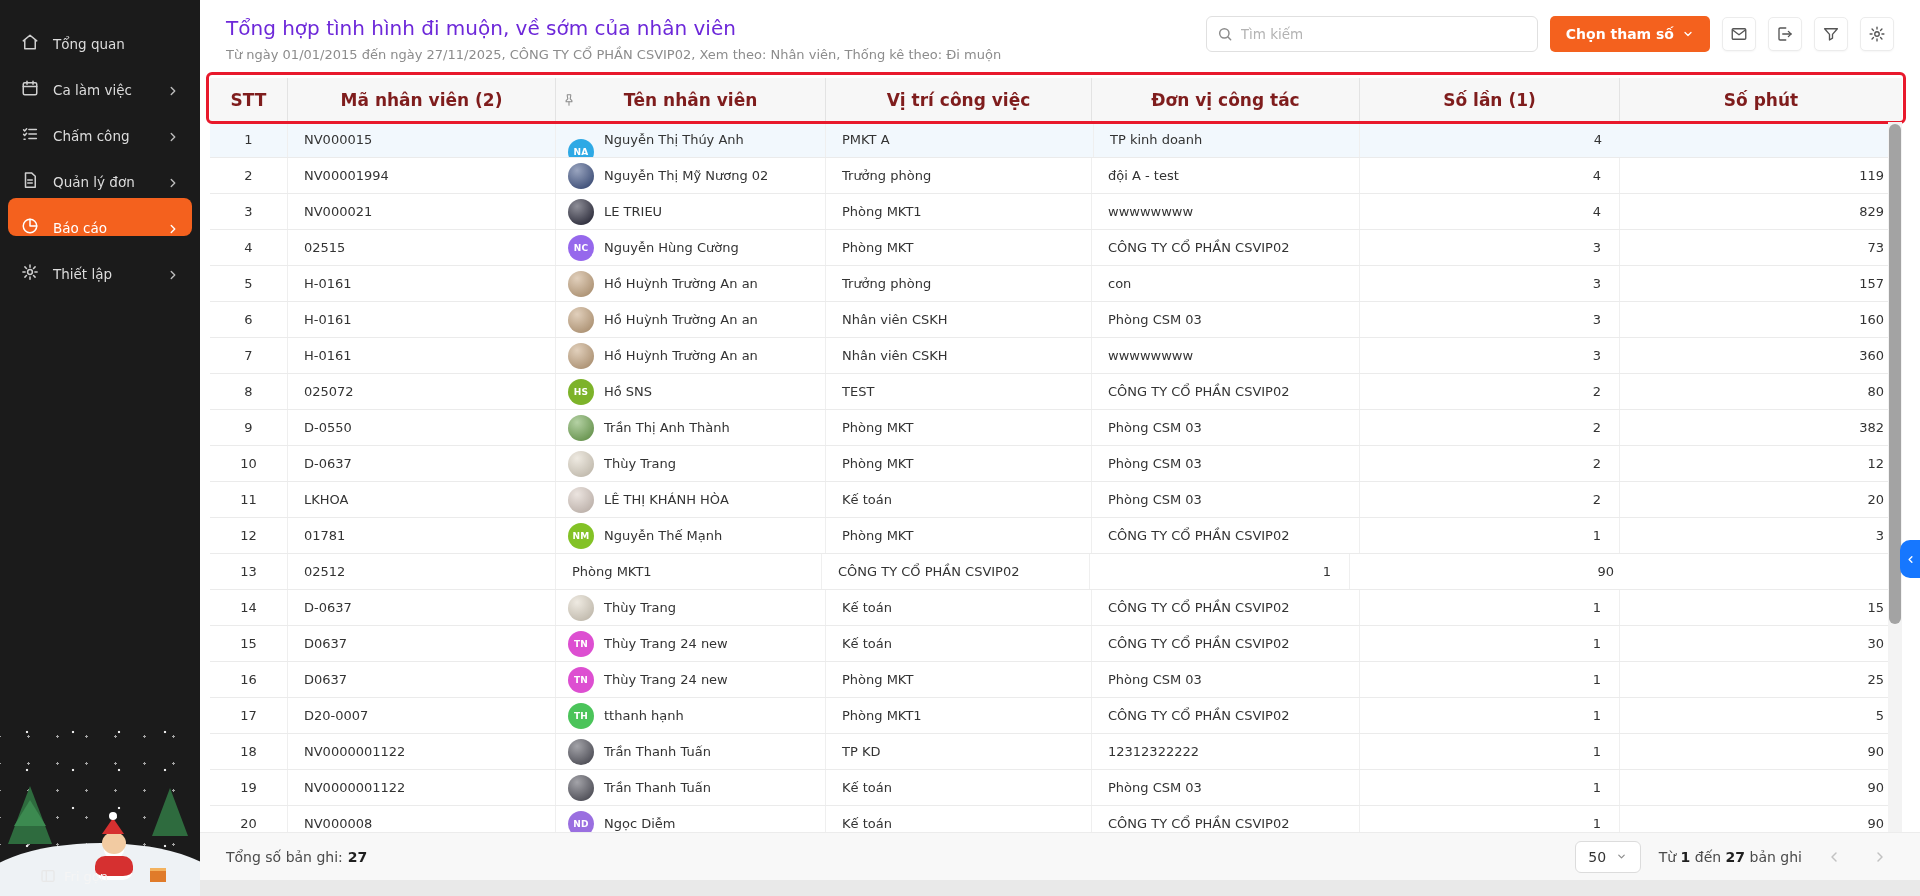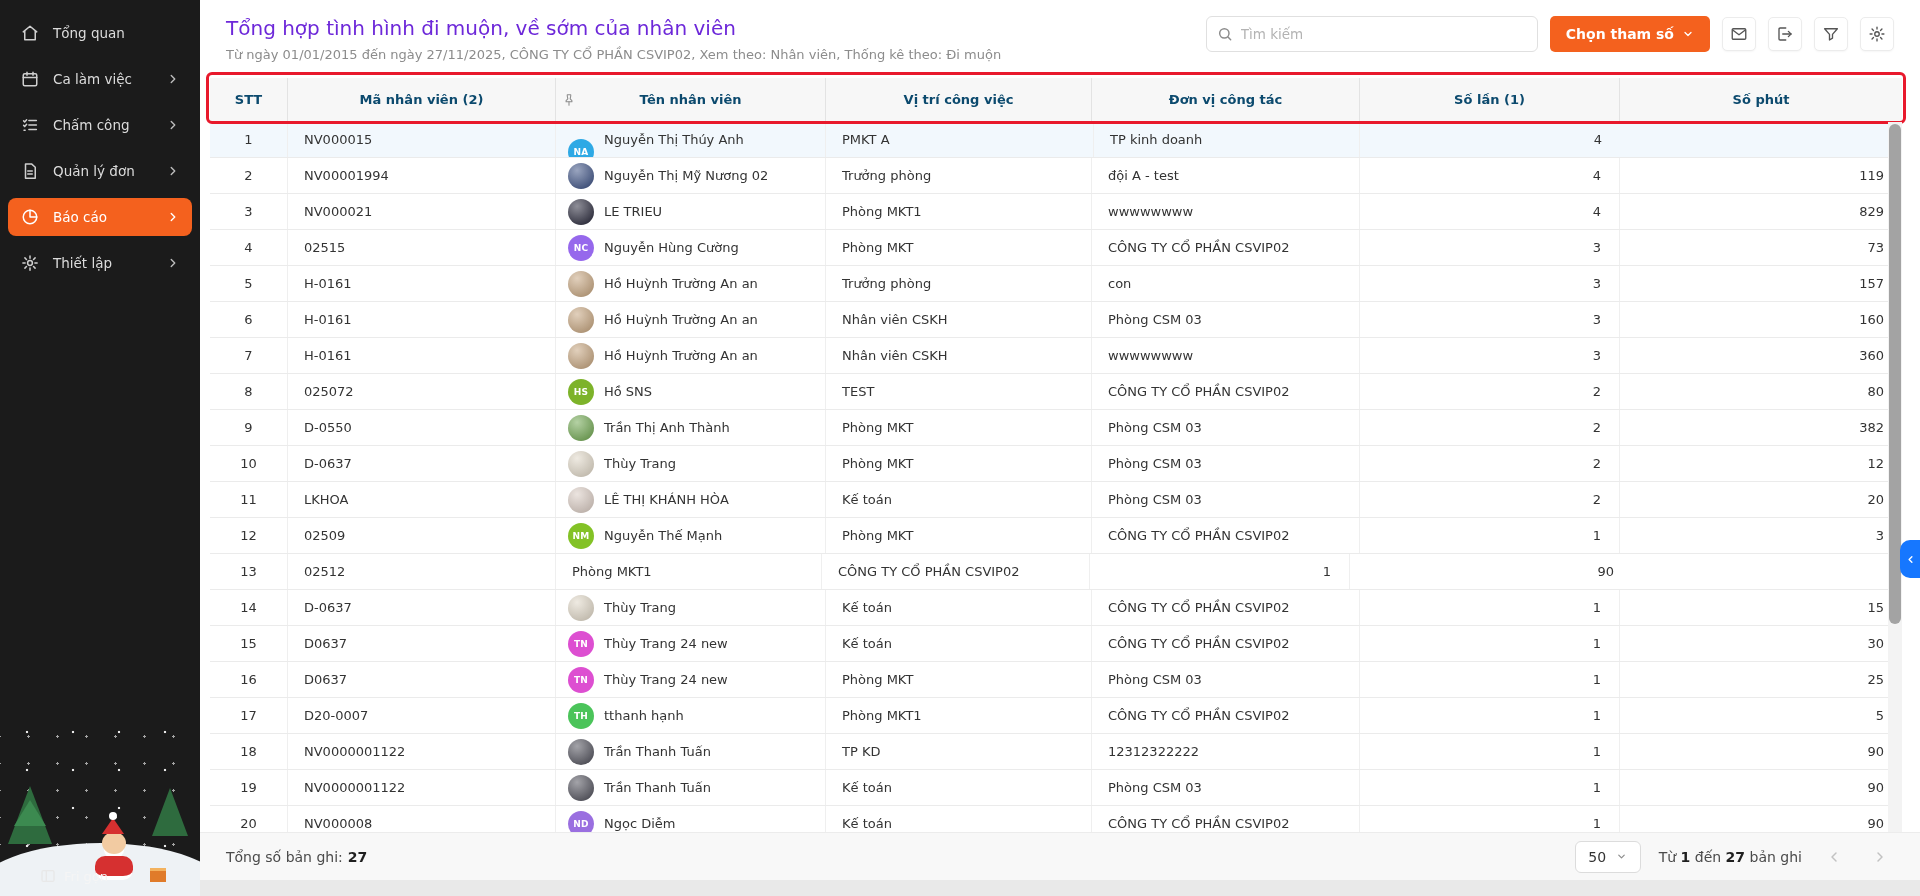--- a/index.html
+++ b/index.html
@@ -2,21 +2,21 @@
 <html><head>
 <meta charset="utf-8">
 <style>
   * { margin:0; padding:0; box-sizing:border-box; }
   html,body { width:1920px; height:896px; overflow:hidden;
     font-family:"DejaVu Sans","Liberation Sans",sans-serif; font-size:13px; color:#333; background:#e9e9e9; }
 
   
   .sidebar { position:absolute; left:0; top:0; width:200px; height:896px; background:#1b1b1b; z-index:30; overflow:hidden; }
   .menu { padding:14px 8px 0 8px; display:flex; flex-direction:column; gap:8px; }
-  .menu-item { display:flex; align-items:center; height:38px; padding:0 12px; border-radius:8px;
+  .menu-item { display:flex; align-items:flex-end; height:38px; padding:0 12px; border-radius:8px;
     color:#dcdcdc; cursor:pointer; }
   .menu-item .mi-icon { width:20px; height:20px; display:flex; align-items:center; justify-content:center; color:#cfcfcf; }
   .menu-item .mi-label { margin-left:13px; font-size:13.5px; flex:1; white-space:nowrap; }
   .menu-item .mi-chev { width:14px; height:14px; color:#bdbdbd; }
   .menu-item.active { background:#f4611e; color:#fff; }
   .menu-item.active .mi-icon, .menu-item.active .mi-chev { color:#fff; }
 
   
   .xmas { position:absolute; bottom:0; left:0; width:200px; height:185px; }
   .xmas .flakes { position:absolute; inset:0;
@@ -51,21 +51,21 @@
   .search-box { display:flex; align-items:center; width:332px; height:36px; border:1px solid #e0e0e0; border-radius:6px; background:#fff; padding:0 10px; }
   .search-box svg { color:#8c8c8c; flex:0 0 auto; }
   .search-box input { border:none; outline:none; margin-left:8px; width:100%; font-size:13.5px; font-family:inherit; color:#333; background:transparent; }
   .search-box input::placeholder { color:#b3b3b3; }
   .btn-primary { display:flex; align-items:center; gap:8px; height:36px; padding:0 16px; background:#f4611e; color:#fff; border:none; border-radius:5px; font-size:14px; font-weight:600; font-family:inherit; cursor:pointer; }
   .icon-btn { width:34px; height:34px; background:#fff; border:1px solid #ececec; border-radius:5px; display:flex; align-items:center; justify-content:center; color:#555; cursor:pointer; box-shadow:0 1px 2px rgba(0,0,0,.04); }
 
   
   .table-wrap { margin-left:10px; width:1692px; position:relative; }
   .thead { position:relative; display:flex; height:44px; background:#f7f7f7; border-bottom:1px solid #e5e5e5; z-index:2; }
-  .th { display:flex; align-items:center; justify-content:center; font-weight:700; font-size:13px; color:#0c4a6e; border-right:1px solid #e3e3e3; position:relative; white-space:nowrap; cursor:pointer; }
+  .th { display:flex; align-items:center; justify-content:center; font-weight:700; font-size:17px; color:#7f1d1d; border-right:1px solid #e3e3e3; position:relative; white-space:nowrap; cursor:pointer; }
   .th:last-child { border-right:none; }
   .red-annotation { position:absolute; left:-4px; right:-4px; top:-6px; bottom:-3px; border:3px solid #e8192c; border-radius:6px; pointer-events:none; z-index:10; }
 
   .tbody { position:relative; height:710px; overflow:hidden; }
   .tr { display:flex; height:36px; border-bottom:1px solid #ebebeb; background:#fff; cursor:pointer; }
   .tr.row-selected { background:#f2f8fd; }
   .td { display:flex; align-items:center; padding:0 16px; font-size:13px; color:#333; border-right:1px solid #efefef; white-space:nowrap; overflow:hidden; }
   .td:last-child { border-right:none; }
   .td.center { justify-content:center; padding:0; }
   .td.num { justify-content:flex-end; padding-right:18px; }
@@ -409,21 +409,21 @@
       <span class="avatar photo" style="background-color: rgb(216, 201, 192);"></span>
       <span>LÊ THỊ KHÁNH HÒA</span>
     </div>
     <div class="td w4">Kế toán</div>
     <div class="td w5">Phòng CSM 03</div>
     <div class="td w6 num">2</div>
     <div class="td w7 num">20</div>
   </div>
           <div class="tr">
     <div class="td w1 center">12</div>
-    <div class="td w2">02509</div>
+    <div class="td w2">01781</div>
     <div class="td w3 td-name">
       <span class="avatar" style="background-color: rgb(131, 194, 38);">NM</span>
       <span>Nguyễn Thế Mạnh</span>
     </div>
     <div class="td w4">Phòng MKT</div>
     <div class="td w5">CÔNG TY CỔ PHẦN CSVIP02</div>
     <div class="td w6 num">1</div>
     <div class="td w7 num">3</div>
   </div>
           <div class="tr">

